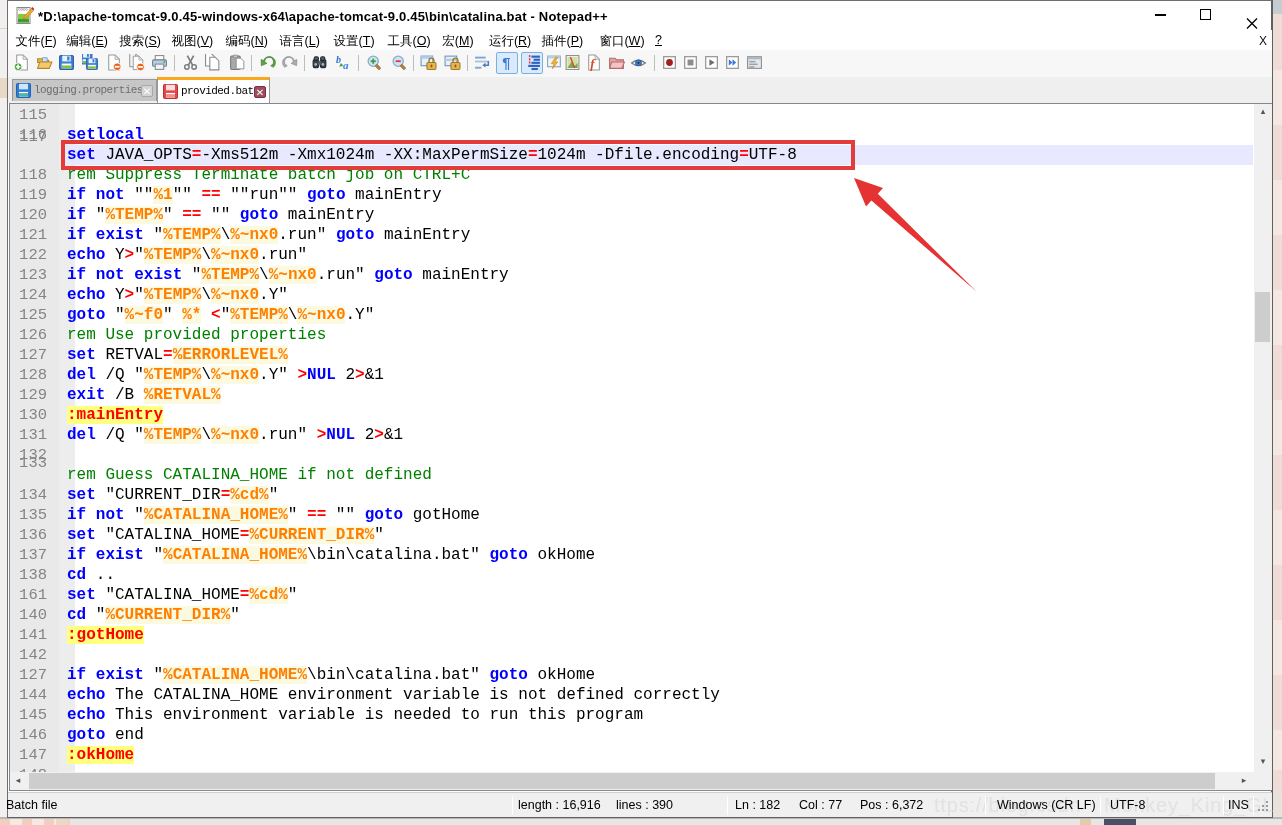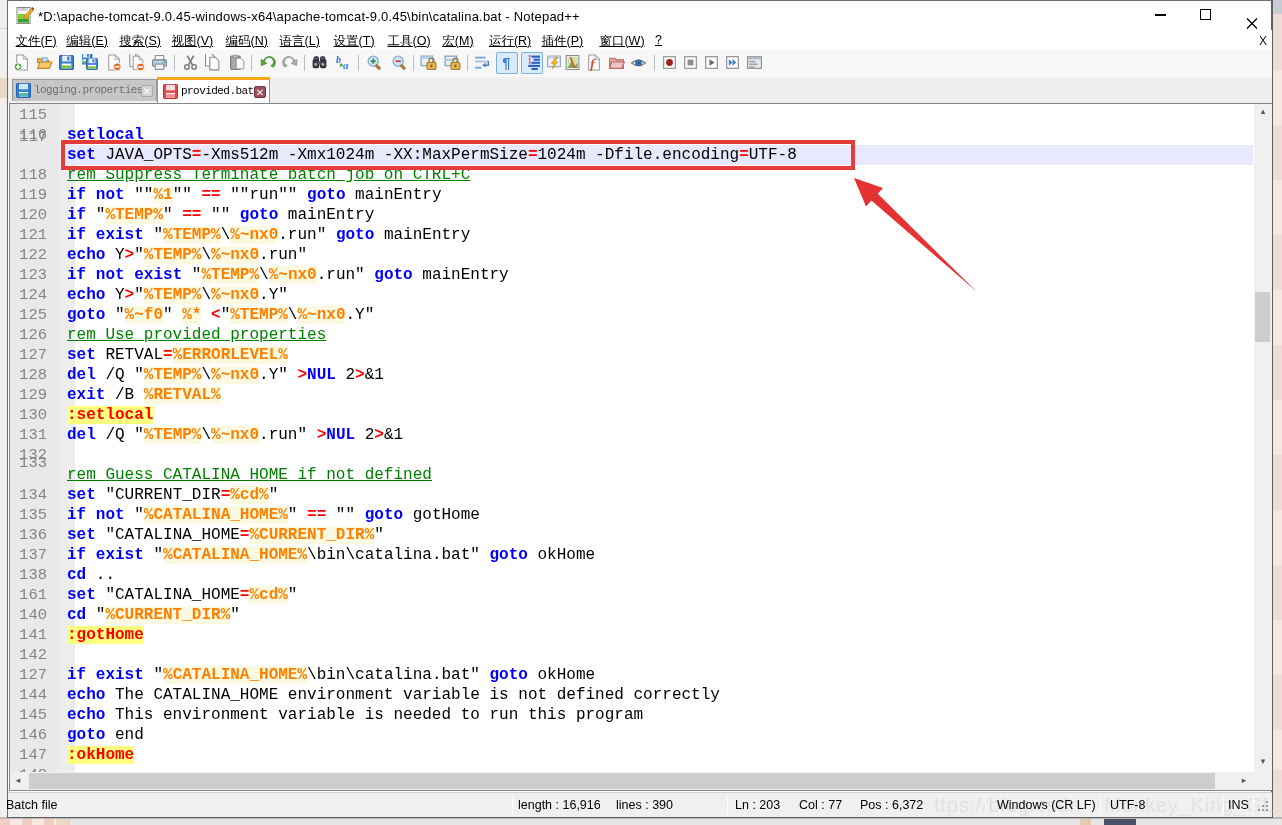--- a/index.html
+++ b/index.html
@@ -11,27 +11,27 @@
 #bg-left { left:0; top:0; width:8px; height:825px; background:#f2f0ef; }
 #bg-left .beige { position:absolute; left:0; top:78px; width:8px; height:20px; background:#e7d9c6; }
 #bg-left .grayline { position:absolute; left:0; top:28px; width:8px; height:1px; background:#d8d4d0; }
 #bg-right { left:1272px; top:0; width:10px; height:825px; background:#f0dcd6; }
 #bg-bottom { left:0; top:817px; width:1282px; height:8px; background:#e8e6e4; }
 
 
 #win { left:7px; top:0; width:1266px; height:818px; background:#fff; border:1px solid #6e6e6e; border-right:2px solid #606060; border-bottom:2px solid #606060; }
 
 
-#title { left:8px; top:1px; width:1121px; height:29px; background:#fff; }
+#title { left:8px; top:1px; width:1121px; height:29px; background:#fff;font-weight:bold; }
 #title .txt { position:absolute; left:30px; top:8px; font-size:13px; color:#000; letter-spacing:0.2px; }
 .winbtn { position:absolute; top:0; height:29px; color:#000; }
 
 
 #menu { left:8px; top:30px; width:1264px; height:20px; background:#fff; font-size:12.5px; }
-.mi { position:absolute; top:3px; color:#000;text-decoration:underline; }
+.mi { position:absolute; top:3px; color:#000; }
 .u { text-decoration:underline; }
 #menu-x { position:absolute; top:4px; left:1251px; font-size:12px; color:#111; }
 
 
 #toolbar { left:8px; top:50px; width:1264px; height:27px; background:#f7f7f7; }
 .ti { position:absolute; }
 .tsep { position:absolute; top:5px; width:1px; height:16px; background:#bdbdbd; }
 .pressed { position:absolute; top:2px; width:22px; height:22px; background:#d9eafc; border:1px solid #7ab0e0; border-radius:2px; }
 
 
@@ -45,21 +45,21 @@
 #editor { left:9px; top:103px; width:1263px; height:688px; background:#fff; border:1px solid #828790; }
 #margin { position:absolute; left:0; top:0; width:49px; height:668px; background:#e9e9e9; }
 #margin2 { position:absolute; left:49px; top:0; width:16px; height:668px; background:#ededed; }
 .ln { position:absolute; left:11px; width:36px; height:20px; line-height:20px; text-align:right;
       font-family:"Liberation Mono",monospace; font-size:15.5px; color:#848484; }
 .cl { position:absolute; left:67px; height:20px; line-height:20px; white-space:pre;
       font-family:"Liberation Mono",monospace; font-size:16px; color:#000; }
 .k { color:#0000ff; font-weight:bold; }
 .v { color:#ff8000; font-weight:bold; background:#fbf9e0; }
 .o { color:#ff0000; font-weight:bold; }
-.c { color:#008000;text-decoration:underline; }
+.c { color:#008000; }
 .l { color:#ff0000; font-weight:bold; background:#ffff80; }
 #curline { left:66px; top:145px; width:1187px; height:20px; background:#e8e8ff; }
 #redbox { left:61px; top:140px; width:794px; height:30px; border:4px solid #e43b3b; }
 
 
 #vscroll { position:absolute; left:1244px; top:0; width:18px; height:668px; background:#f0f0f0; z-index:6; }
 #vthumb { position:absolute; left:1245px; top:188px; width:15px; height:50px; background:#cdcdcd; z-index:7; }
 #hscroll { position:absolute; left:0; top:668px; width:1244px; height:18px; background:#f0f0f0; z-index:6; }
 #hthumb { position:absolute; left:19px; top:1px; width:1186px; height:16px; background:#cdcdcd; z-index:7; }
 .sbtn { position:absolute; color:#555; font-size:9px; text-align:center; z-index:8; }
@@ -416,21 +416,21 @@
 <div class="cl" style="top:305px"><span class="k">goto</span> "<span class="v">%~f0</span>" <span class="v">%*</span> <span class="o">&lt;</span>"<span class="v">%TEMP%</span>\<span class="v">%~nx0</span>.Y"</div>
 <div class="ln" style="top:325px">126</div>
 <div class="cl" style="top:325px"><span class="c">rem Use provided properties</span></div>
 <div class="ln" style="top:345px">127</div>
 <div class="cl" style="top:345px"><span class="k">set</span> RETVAL<span class="o">=</span><span class="v">%ERRORLEVEL%</span></div>
 <div class="ln" style="top:365px">128</div>
 <div class="cl" style="top:365px"><span class="k">del</span> /Q "<span class="v">%TEMP%</span>\<span class="v">%~nx0</span>.Y" <span class="o">&gt;</span><span class="k">NUL</span> 2<span class="o">&gt;</span>&amp;1</div>
 <div class="ln" style="top:385px">129</div>
 <div class="cl" style="top:385px"><span class="k">exit</span> /B <span class="v">%RETVAL%</span></div>
 <div class="ln" style="top:405px">130</div>
-<div class="cl" style="top:405px"><span class="l">:setlocal</span></div>
+<div class="cl" style="top:405px"><span class="l">:mainEntry</span></div>
 <div class="ln" style="top:425px">131</div>
 <div class="cl" style="top:425px"><span class="k">del</span> /Q "<span class="v">%TEMP%</span>\<span class="v">%~nx0</span>.run" <span class="o">&gt;</span><span class="k">NUL</span> 2<span class="o">&gt;</span>&amp;1</div>
 <div class="ln" style="top:445px">132</div>
 <div class="ln" style="top:453px">133</div>
 <div class="cl" style="top:465px"><span class="c">rem Guess CATALINA_HOME if not defined</span></div>
 <div class="ln" style="top:485px">134</div>
 <div class="cl" style="top:485px"><span class="k">set</span> "CURRENT_DIR<span class="o">=</span><span class="v">%cd%</span>"</div>
 <div class="ln" style="top:505px">135</div>
 <div class="cl" style="top:505px"><span class="k">if</span> <span class="k">not</span> "<span class="v">%CATALINA_HOME%</span>" <span class="o">==</span> "" <span class="k">goto</span> gotHome</div>
 <div class="ln" style="top:525px">136</div>
@@ -464,21 +464,21 @@
 </svg>
 
 <div class="abs" id="status">
   <div id="wm">
       <span style="position:absolute;left:0">ttps://blog.csdn</span>
       <span style="position:absolute;left:170px">Monkey_King_GL</span>
     </div>
   <div class="s" style="left:-2px">Batch file</div>
   <div class="s" style="left:510px">length : 16,916</div>
   <div class="s" style="left:608px">lines : 390</div>
-  <div class="s" style="left:727px">Ln : 203</div>
+  <div class="s" style="left:727px">Ln : 182</div>
   <div class="s" style="left:791px">Col : 77</div>
   <div class="s" style="left:852px">Pos : 6,372</div>
   <div class="s" style="left:989px">Windows (CR LF)</div>
   <div class="s" style="left:1102px">UTF-8</div>
   <div class="s" style="left:1220px">INS</div>
 <div class="ssep" style="left:504px"></div>
 <div class="ssep" style="left:719px"></div>
 <div class="ssep" style="left:977px"></div>
 <div class="ssep" style="left:1092px"></div>
 <div class="ssep" style="left:1215px"></div>

